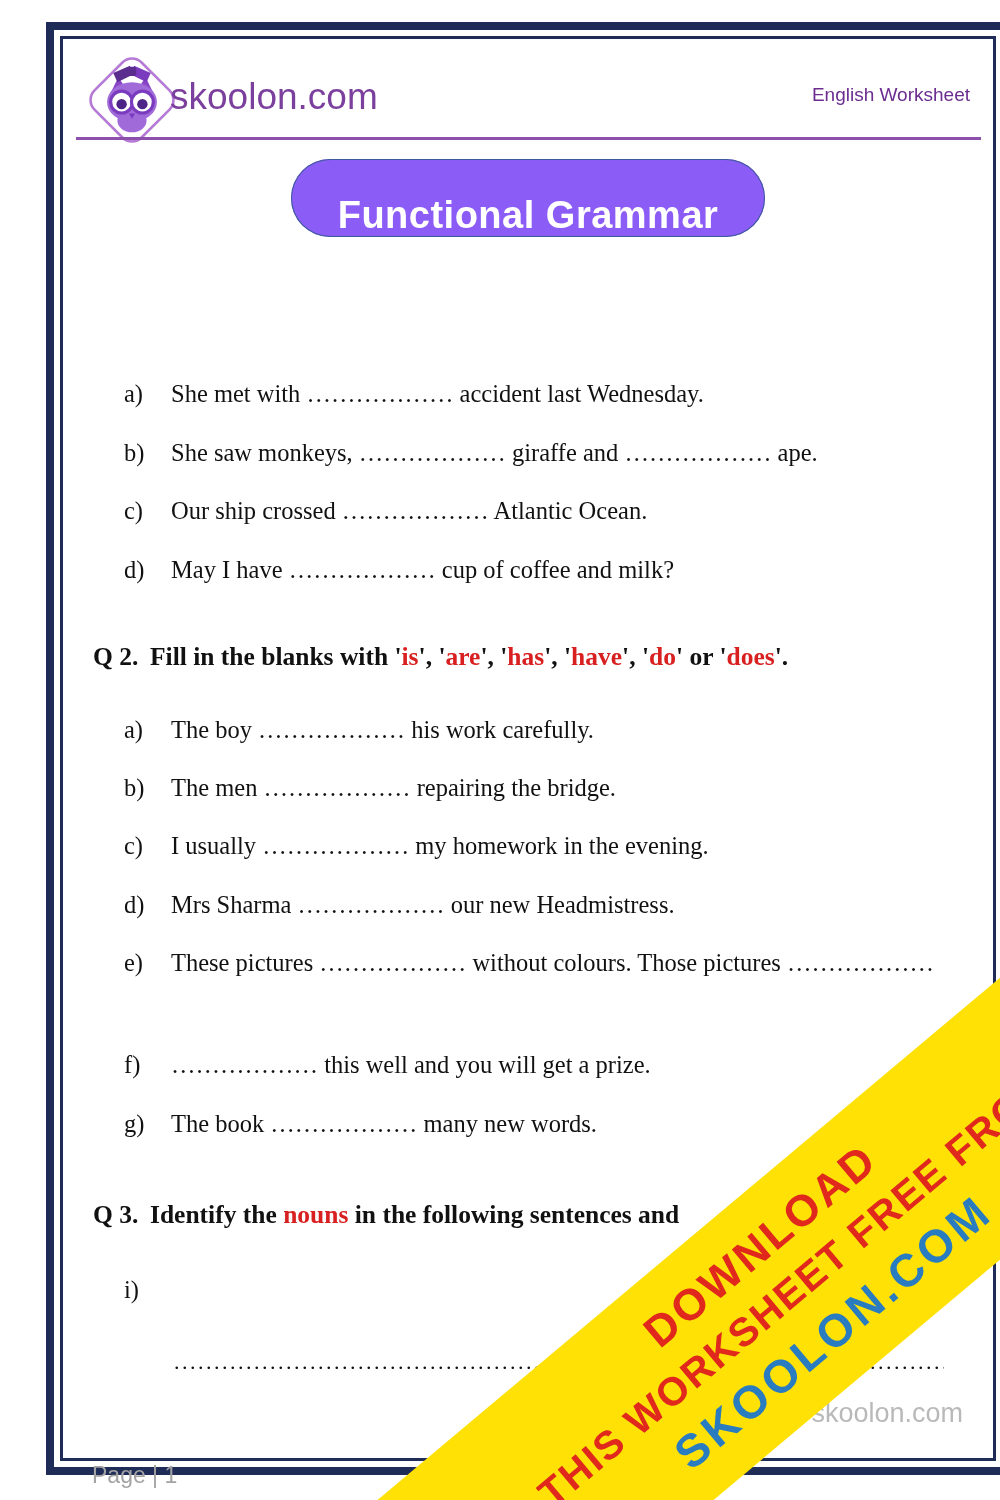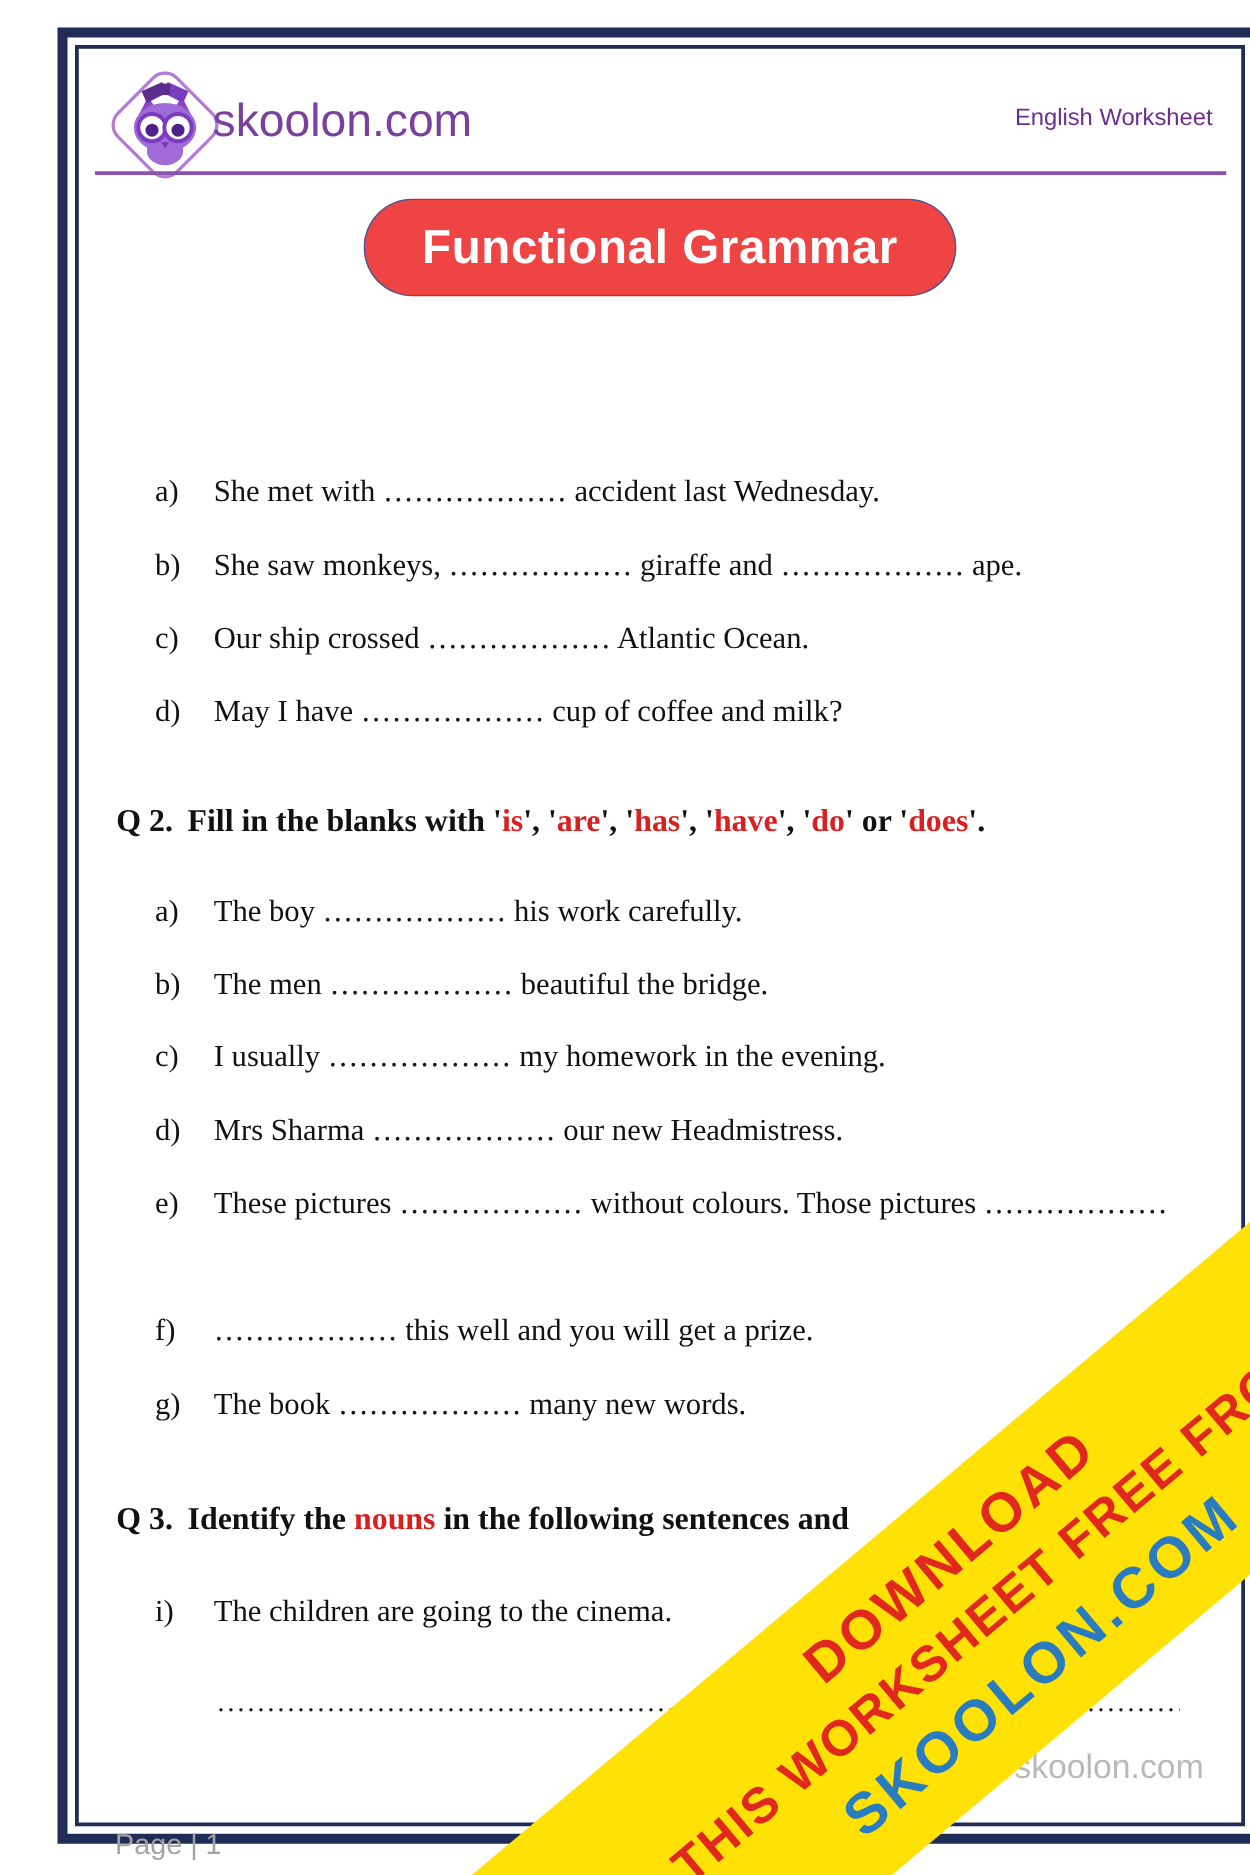--- a/index.html
+++ b/index.html
@@ -12,22 +12,22 @@
                border:3px solid #1e2c57;z-index:1;}
   
   .hdr{position:absolute;left:0;top:0;width:100%;z-index:3;}
   .logo{position:absolute;left:52px;top:48px;width:104px;height:104px;}
   .brand{position:absolute;left:142px;top:76px;font-family:"Liberation Sans",sans-serif;
          font-size:37px;color:#7b3f9d;}
   .wtype{position:absolute;right:58px;top:84px;font-family:"Liberation Sans",sans-serif;
          font-size:19px;color:#6b2d90;}
   .divider{position:absolute;left:48px;top:137px;width:905px;height:3px;background:#8e50ad;z-index:3;}
   
-  .pill{position:absolute;left:263px;top:159px;width:474px;height:78px;background:#ef4444;
-        border-radius:39px;display:flex;align-items:center;justify-content:center;z-index:3;
+  .pill{position:absolute;left:263px;top:159px;width:474px;height:78px;background:#8b5cf6;
+        border-radius:39px;display:flex;align-items:flex-end;justify-content:center;z-index:3;
         box-shadow:0 0 0 1px #3c5a9a inset;}
   .pill span{font-family:"Liberation Sans",sans-serif;font-weight:bold;font-size:38px;color:#ffffff;
         letter-spacing:0.5px;}
   
   .row{position:absolute;left:65px;display:flex;white-space:nowrap;z-index:3;}
   .qhead{font-weight:bold;font-size:25.5px;}
   .qnum{display:inline-block;width:57px;font-weight:bold;}
   .item{left:96px;font-size:24.5px;}
   .lab{display:inline-block;width:47px;}
   .r{color:#d92020;}
@@ -101,21 +101,21 @@
   <div class="row qhead" style="top:642px">
     <span class="qnum">Q 2.</span>
     <span><span>Fill in the blanks with '</span><span class="r">is</span><span>', '</span><span class="r">are</span><span>', '</span><span class="r">has</span><span>', '</span><span class="r">have</span><span>', '</span><span class="r">do</span><span>' or '</span><span class="r">does</span><span>'.</span></span>
   </div>
   <div class="row item" style="top:716px">
     <span class="lab">a)</span>
     <span>The boy ……………… his work carefully.</span>
   </div>
   <div class="row item" style="top:774px">
     <span class="lab">b)</span>
-    <span>The men ……………… beautiful the bridge.</span>
+    <span>The men ……………… repairing the bridge.</span>
   </div>
   <div class="row item" style="top:832px">
     <span class="lab">c)</span>
     <span>I usually ……………… my homework in the evening.</span>
   </div>
   <div class="row item" style="top:891px">
     <span class="lab">d)</span>
     <span>Mrs Sharma ……………… our new Headmistress.</span>
   </div>
   <div class="row item" style="top:949px">
@@ -130,21 +130,20 @@
     <span class="lab">g)</span>
     <span>The book ……………… many new words.</span>
   </div>
 
   <div class="row qhead" style="top:1200px">
     <span class="qnum">Q 3.</span>
     <span><span>Identify the </span><span class="r">nouns</span><span> in the following sentences and</span></span>
   </div>
   <div class="row item" style="top:1276px">
     <span class="lab">i)</span>
-    <span>The children are going to the cinema.</span>
   </div>
   <div class="dotline">..........................................................................................................................................................</div>
 
   <div class="pageno">Page | 1</div>
   <div class="site">skoolon.com</div>
 
   <div class="banner">
     <div class="bl1">DOWNLOAD</div>
     <div class="bl2">THIS WORKSHEET FREE FROM</div>
     <div class="bl3">SKOOLON.COM</div>

